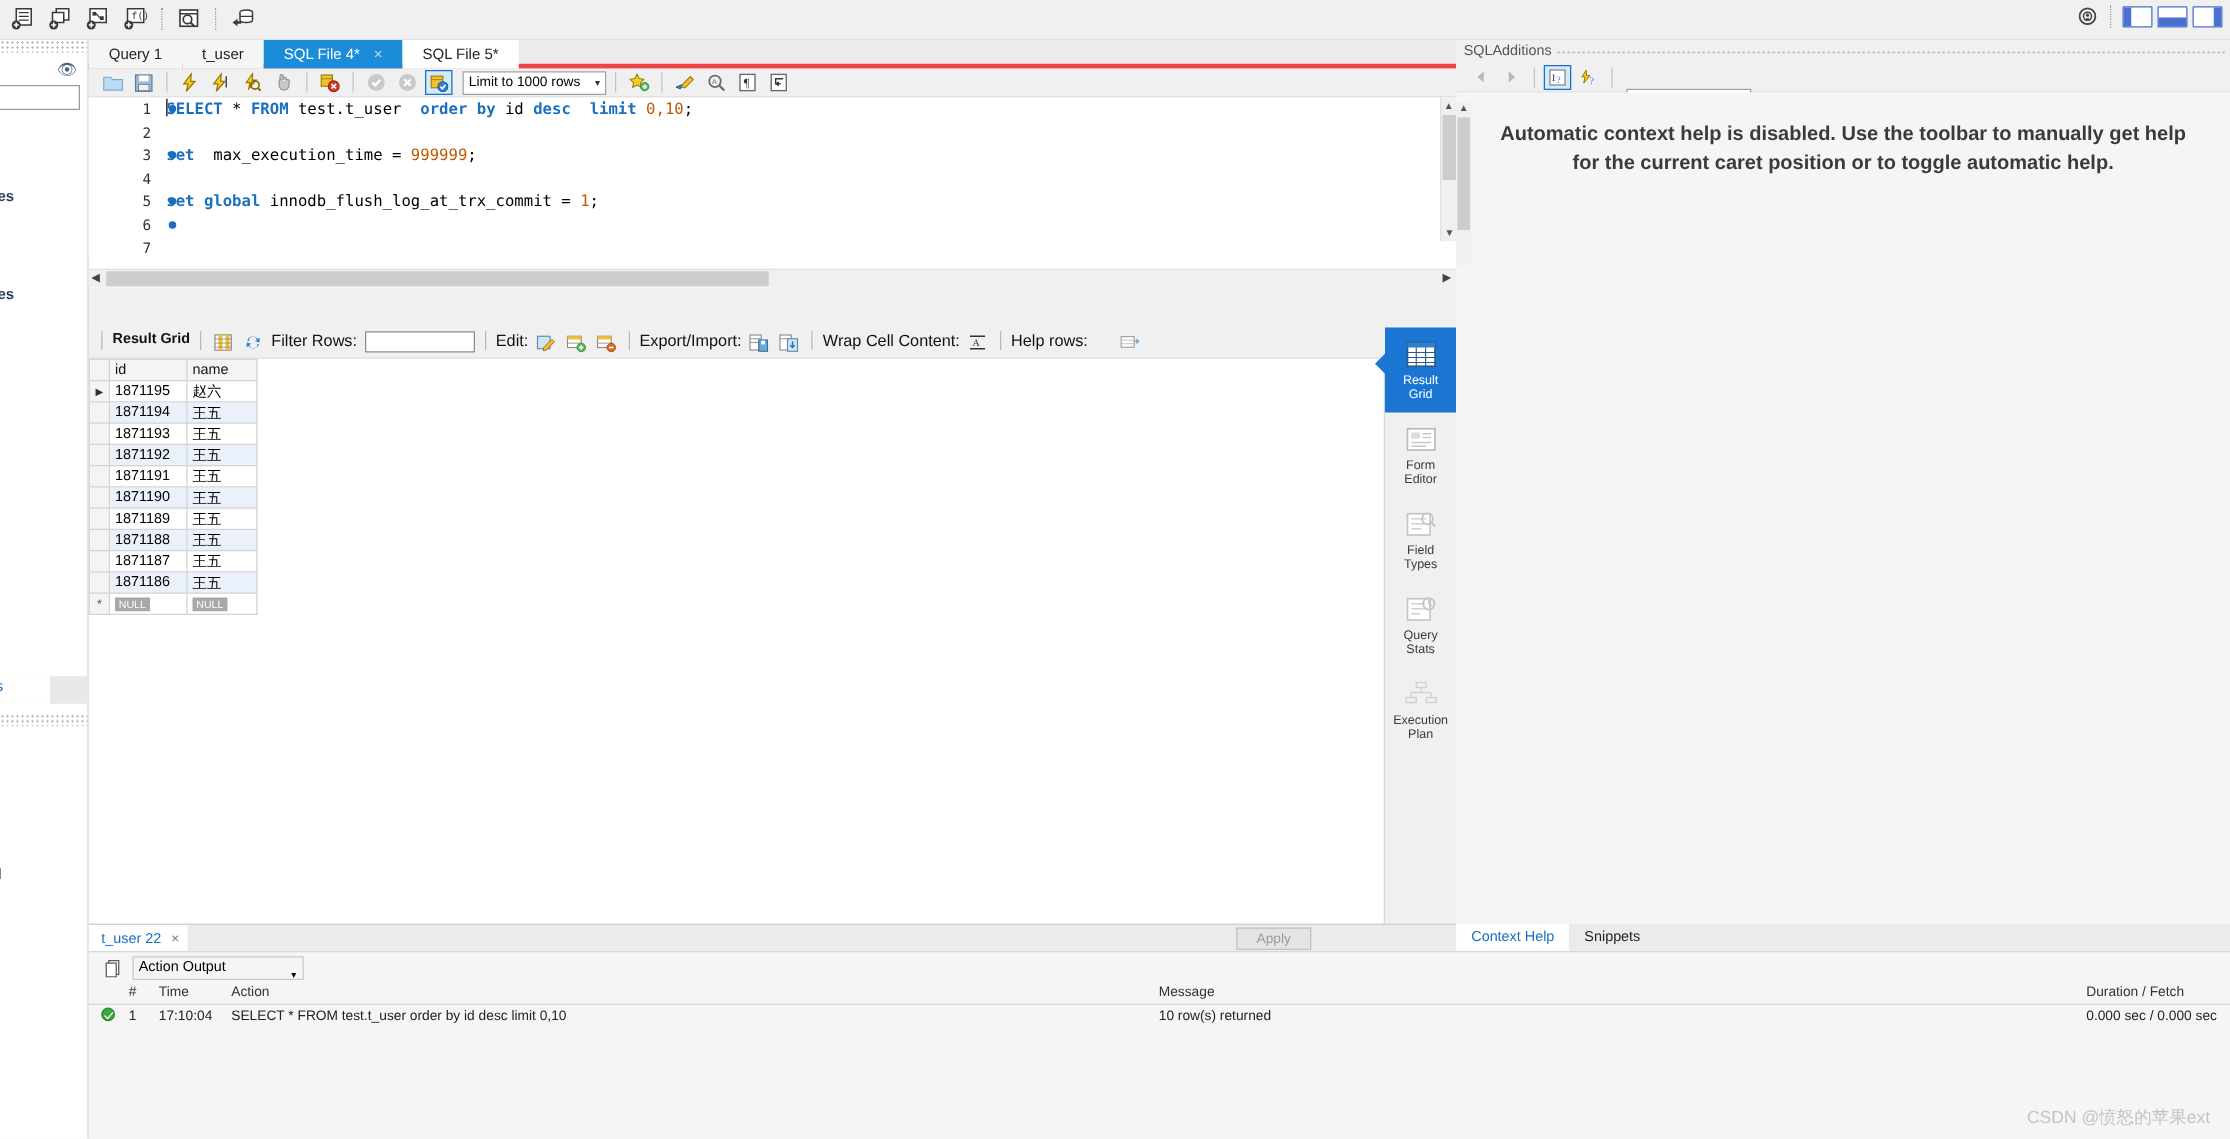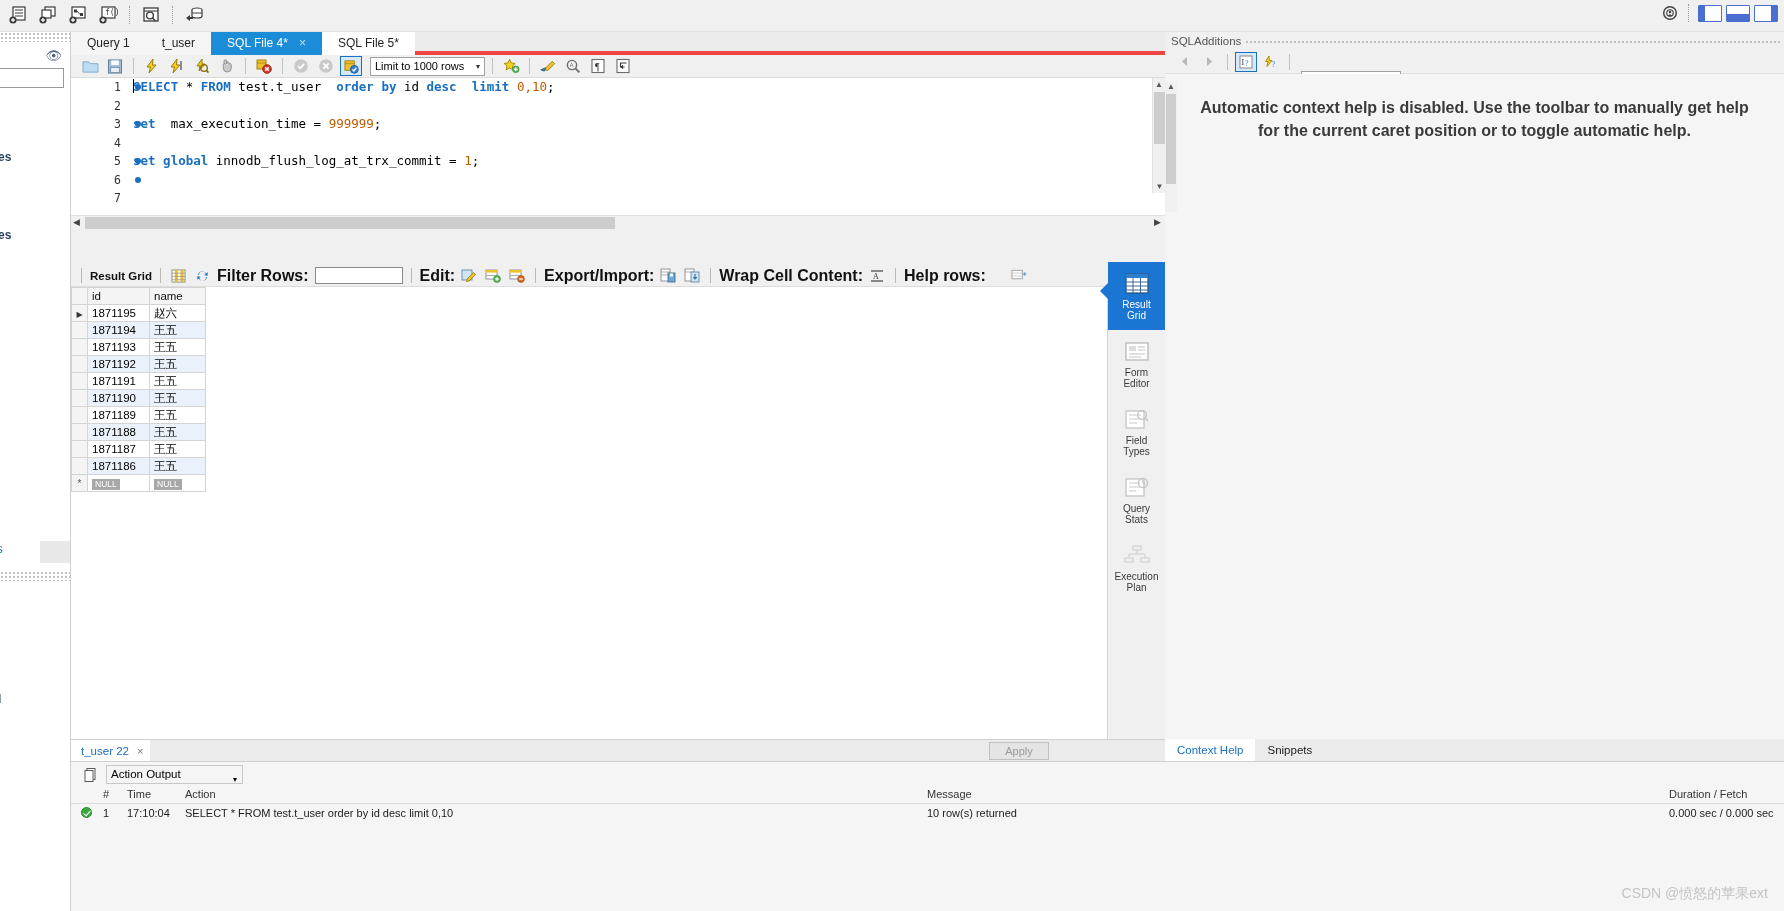--- a/index.html
+++ b/index.html
@@ -112,25 +112,25 @@
   .ed-hscroll {
     position: absolute; left: 0; bottom: 0; width: 1094px; height: 15px; background: #f0f0f0; border-top: 1px solid #e0e0e0;
   }
   .ed-hscroll .lfar { position: absolute; left: 2px; top: 1px; font-size: 9px; color: #444; }
   .ed-hscroll .rtar { position: absolute; right: 4px; top: 1px; font-size: 9px; color: #444; }
   .ed-hscroll .hthumb { position: absolute; left: 14px; top: 1px; width: 530px; height: 12px; background: #cdcdcd; }
 
   
   .rg-toolbar {
     position: absolute; left: 71px; top: 265px; width: 1094px; height: 22px;
-    background: #f0f0f0; display: flex; align-items: center; padding-left: 6px; gap: 4px;
+    background: #f0f0f0; display: flex; padding-left: 6px; gap: 4px;
     border-bottom: 1px solid #dcdcdc;
   }
   .rg-label { font-size: 11.5px; font-weight: bold; color: #111; }
-  .rg-txt { font-size: 16px; color: #111; font-weight: bold; }
+  .rg-txt { font-size: 13px; color: #111; }
   .rg-ico { width: 20px; height: 18px; display: flex; align-items: center; justify-content: center; cursor: pointer; }
   .rg-sep { width: 1px; height: 15px; border-left: 1px solid #b8b8b8; margin: 0 4px; }
   .filter-input { width: 88px; height: 17px; background: #fff; border: 1px solid #8a8a8a; margin-left: 2px; }
   .rg-expand { position: absolute; right: 10px; top: 3px; width: 11px; height: 13px; border: 1px solid #555; }
 
   
   .grid-pane {
     position: absolute; left: 71px; top: 287px; width: 1037px; height: 452px;
     background: #fff; border-right: 1px solid #d5d5d5;
   }

